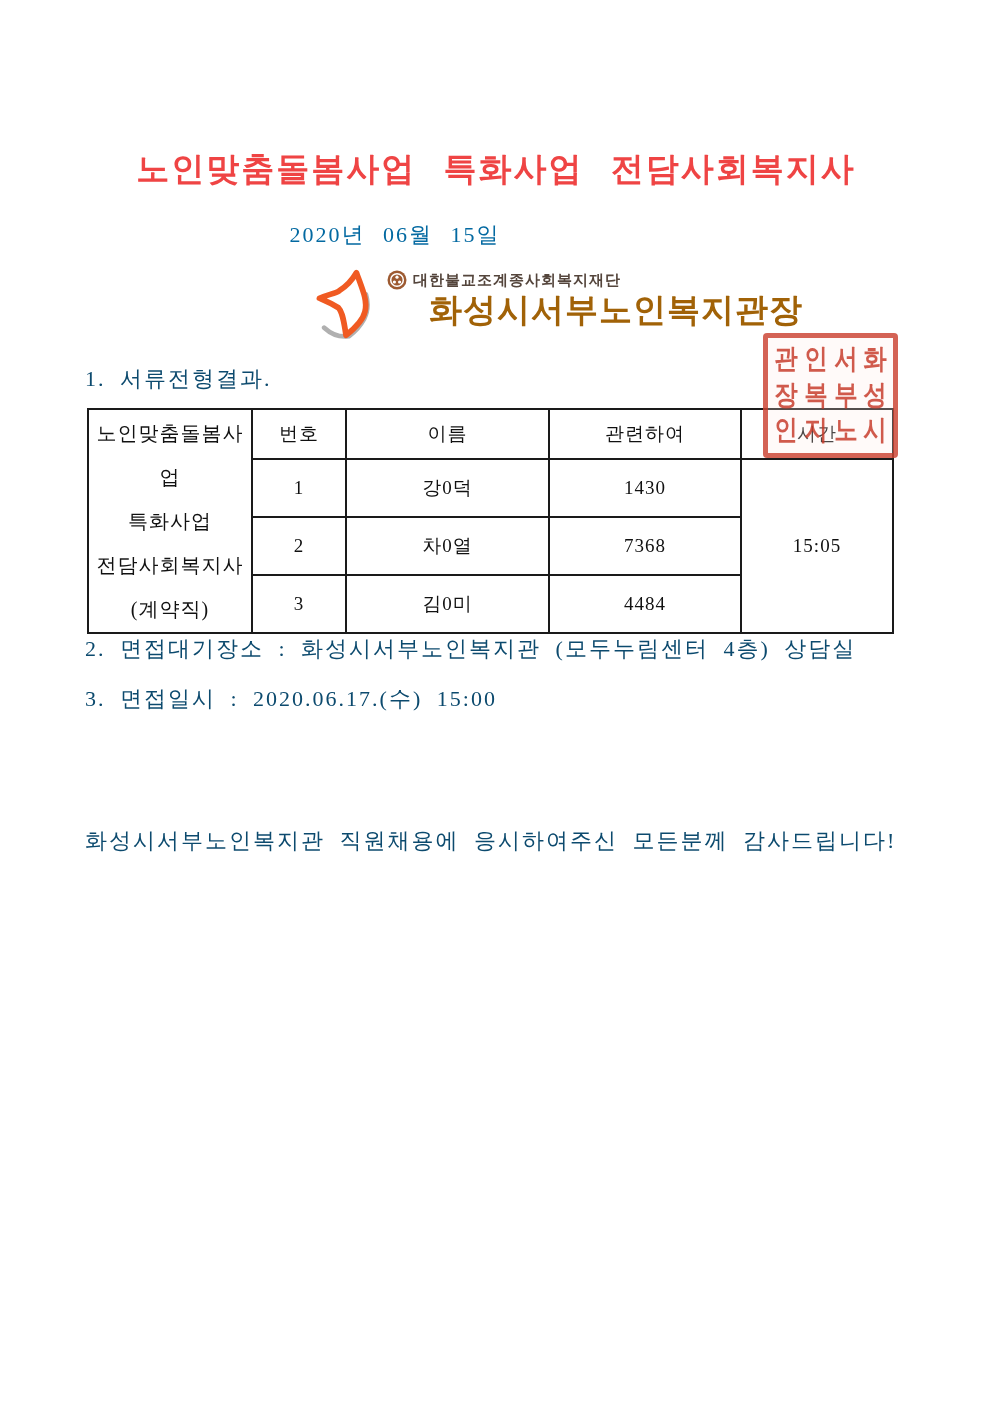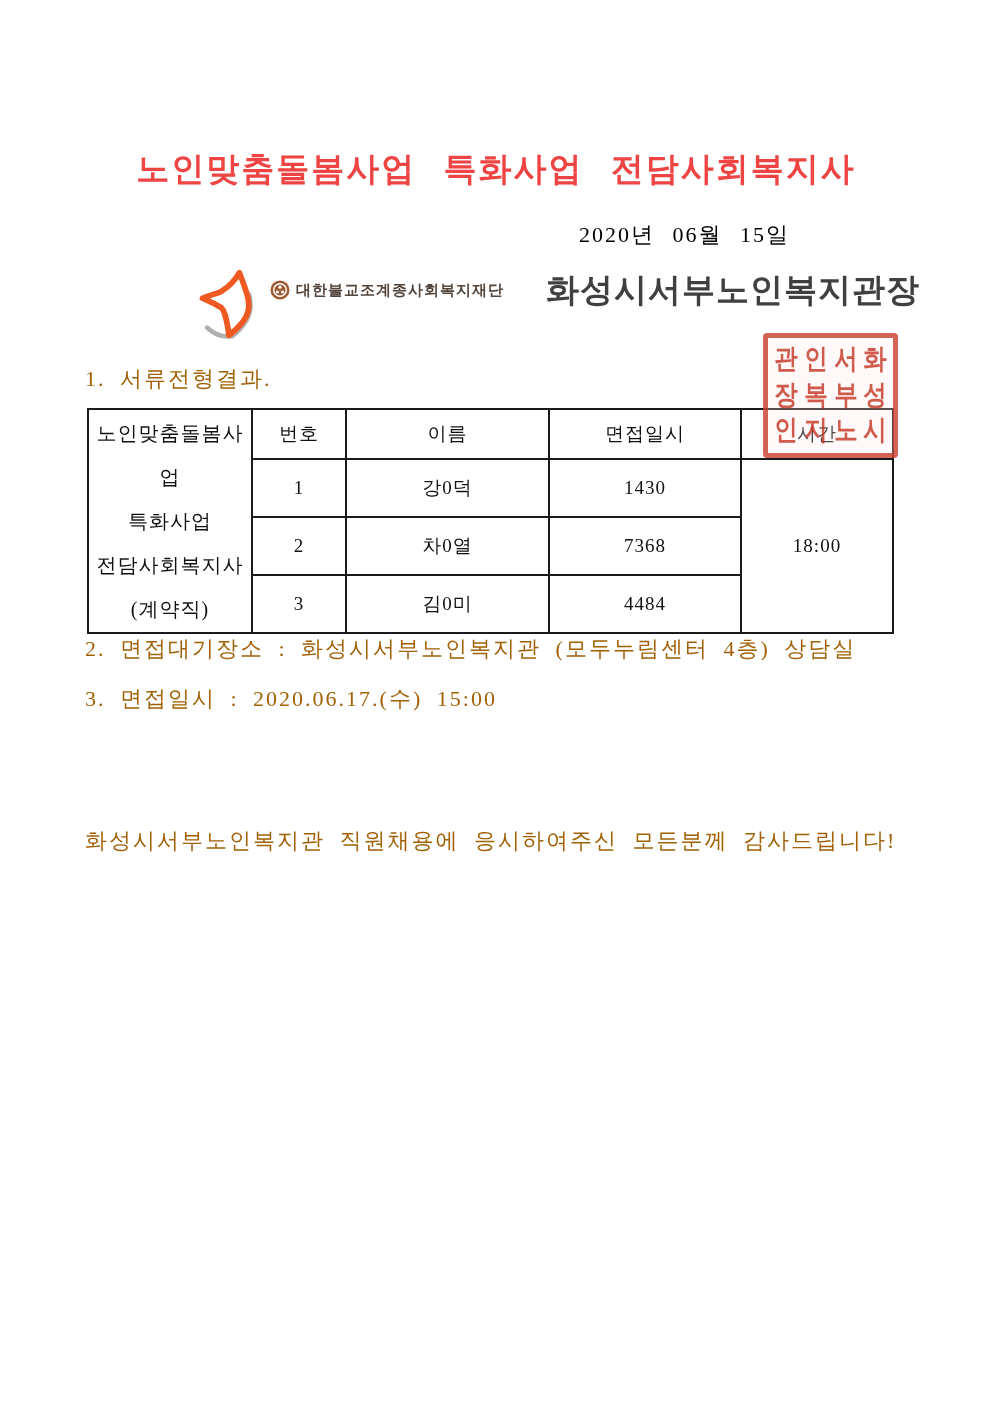--- a/index.html
+++ b/index.html
@@ -19,22 +19,22 @@
   }
 
   
   .intro{
     margin:27px 90px 0 97px;font-size:22px;line-height:43px;
     letter-spacing:2px;word-spacing:7px;color:#0d0d0d;
   }
 
   
   .date-line{
-    margin-top:21px;padding-right:202px;text-align:right;
-    font-size:22px;letter-spacing:2px;word-spacing:10px;color:#000000;
+    margin-top:21px;padding-right:202px;text-align:center;
+    font-size:22px;letter-spacing:2px;word-spacing:10px;color:#0369a1;
   }
 
   
   .stamp{
     position:absolute;left:763px;top:333px;width:135px;height:125px;
     border:5px solid rgba(200,57,40,0.78);border-radius:4px;
     box-sizing:border-box;display:grid;
     grid-template-columns:repeat(4,1fr);grid-template-rows:repeat(3,1fr);
     padding:4px 3px;background:rgba(255,235,230,0.25);
   }
@@ -44,34 +44,34 @@
     color:rgba(198,55,38,0.82);transform:scale(1.02,1.2);
     filter:blur(0.3px);
   }
 
   
   .logo-row{
     margin-top:16px;display:flex;align-items:flex-start;justify-content:center;
     position:relative;left:62px;height:74px;
   }
   .logo-star{width:66px;height:74px;margin-right:8px;}
-  .logo-text{display:flex;flex-direction:row;justify-content:flex-start;padding-top:4px;}
+  .logo-text{display:flex;flex-direction:column;justify-content:flex-start;padding-top:4px;}
   .logo-top{
     display:flex;align-items:center;gap:6px;
     font-family:"Liberation Sans","DejaVu Sans",sans-serif;
     font-weight:bold;font-size:15px;color:#54453c;letter-spacing:1px;
   }
   .logo-main{
     font-family:"Liberation Sans","DejaVu Sans",sans-serif;
-    font-weight:bold;font-size:33px;color:#404040;letter-spacing:1px;line-height:40px;margin-left:42px;
+    font-weight:bold;font-size:33px;color:#a16207;letter-spacing:1px;line-height:40px;margin-left:42px;
   }
 
   
   .sec{
-    margin:0 85px;font-size:22px;letter-spacing:2px;word-spacing:7px;color:#a16207;
+    margin:0 85px;font-size:22px;letter-spacing:2px;word-spacing:7px;color:#0c4a6e;
   }
   .sec1{margin-top:24px;}
   .sec2{}
   .sec3{margin-top:20px;}
   .thanks{margin-top:112px;}
 
   
   table.results{
     margin:14px 0 0 87px;border-collapse:collapse;table-layout:fixed;
     width:805px;border:2px solid #1a1a1a;
@@ -145,28 +145,28 @@
     <tbody>
       <tr class="hdr">
         <td class="cat" rowspan="4">
           <div>노인맞춤돌봄사업</div>
           <div>특화사업</div>
           <div>전담사회복지사</div>
           <div>(계약직)</div>
         </td>
         <th>번호</th>
         <th>이름</th>
-        <th>면접일시</th>
+        <th>관련하여</th>
         <th>시간</th>
       </tr>
       <tr class="r">
         <td>1</td>
         <td>강0덕</td>
         <td>1430</td>
-        <td rowspan="3">18:00</td>
+        <td rowspan="3">15:05</td>
       </tr>
       <tr class="r">
         <td>2</td>
         <td>차0열</td>
         <td>7368</td>
       </tr>
       <tr class="r">
         <td>3</td>
         <td>김0미</td>
         <td>4484</td>

